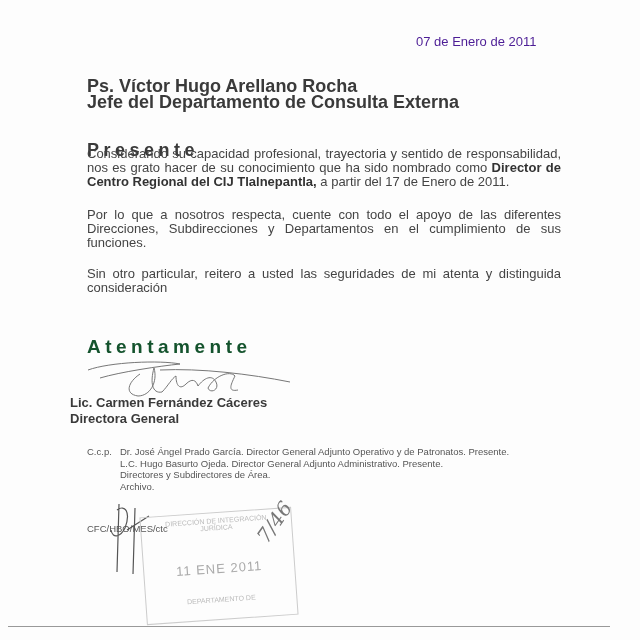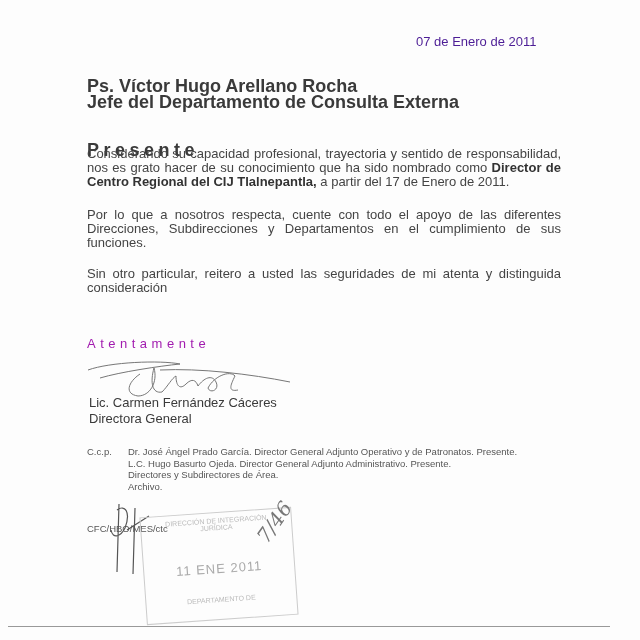--- a/index.html
+++ b/index.html
@@ -9,24 +9,24 @@
   }
   .abs { position: absolute; }
   .date { left: 416px; top: 34px; font-size: 13px; color: #4c1d95; }
   .addr { left: 87px; top: 78px; font-size: 18px; font-weight: bold; line-height: 16px; color: #3a3a3a; }
   .spaced { letter-spacing: 4.5px; margin-top: 32px; }
   .para { left: 87px; width: 474px; font-size: 13px; line-height: 14px; text-align: justify; color: #444; }
   .p1 { top: 147px; }
   .p2 { top: 208px; }
   .p3 { top: 267px; }
   .para b { color: #333; }
-  .closing { left: 87px; top: 336px; font-size: 13px; font-weight: normal; letter-spacing: 4.5px; color: #a21caf; }
-  .sig-name { left: 89px; top: 395px; font-size: 13px; font-weight: normal; line-height: 16px; color: #3a3a3a; }
+  .closing { left: 87px; top: 336px; font-size: 19px; font-weight: bold; letter-spacing: 4.5px; color: #14532d; }
+  .sig-name { left: 70px; top: 395px; font-size: 13px; font-weight: bold; line-height: 16px; color: #3a3a3a; }
   .ccp-label { left: 87px; top: 446px; font-size: 9.5px; color: #555; }
-  .ccp-list { left: 120px; top: 446px; font-size: 9.5px; line-height: 11.6px; color: #555; margin-left: 8px; }
+  .ccp-list { left: 120px; top: 446px; font-size: 9.5px; line-height: 11.6px; color: #555; }
   .initials { left: 87px; top: 523px; font-size: 9.5px; color: #555; }
   .stamp {
     left: 143px; top: 512px; width: 150px; height: 106px; border: 1px solid #ccc;
     transform: rotate(-4deg); color: #bbb; font-size: 7px; text-align: center;
   }
   .stamp .st1 { margin-top: 4px; }
   .stamp .sdate { margin-top: 30px; font-size: 13px; letter-spacing: 1px; color: #aaa; }
   .stamp .sbot { margin-top: 20px; }
   .folio { left: 252px; top: 510px; font-size: 20px; font-style: italic; color: #777; transform: rotate(-55deg); font-family: "DejaVu Serif", serif; }
   .rule { left: 8px; top: 626px; width: 602px; height: 1px; background: #999; }

